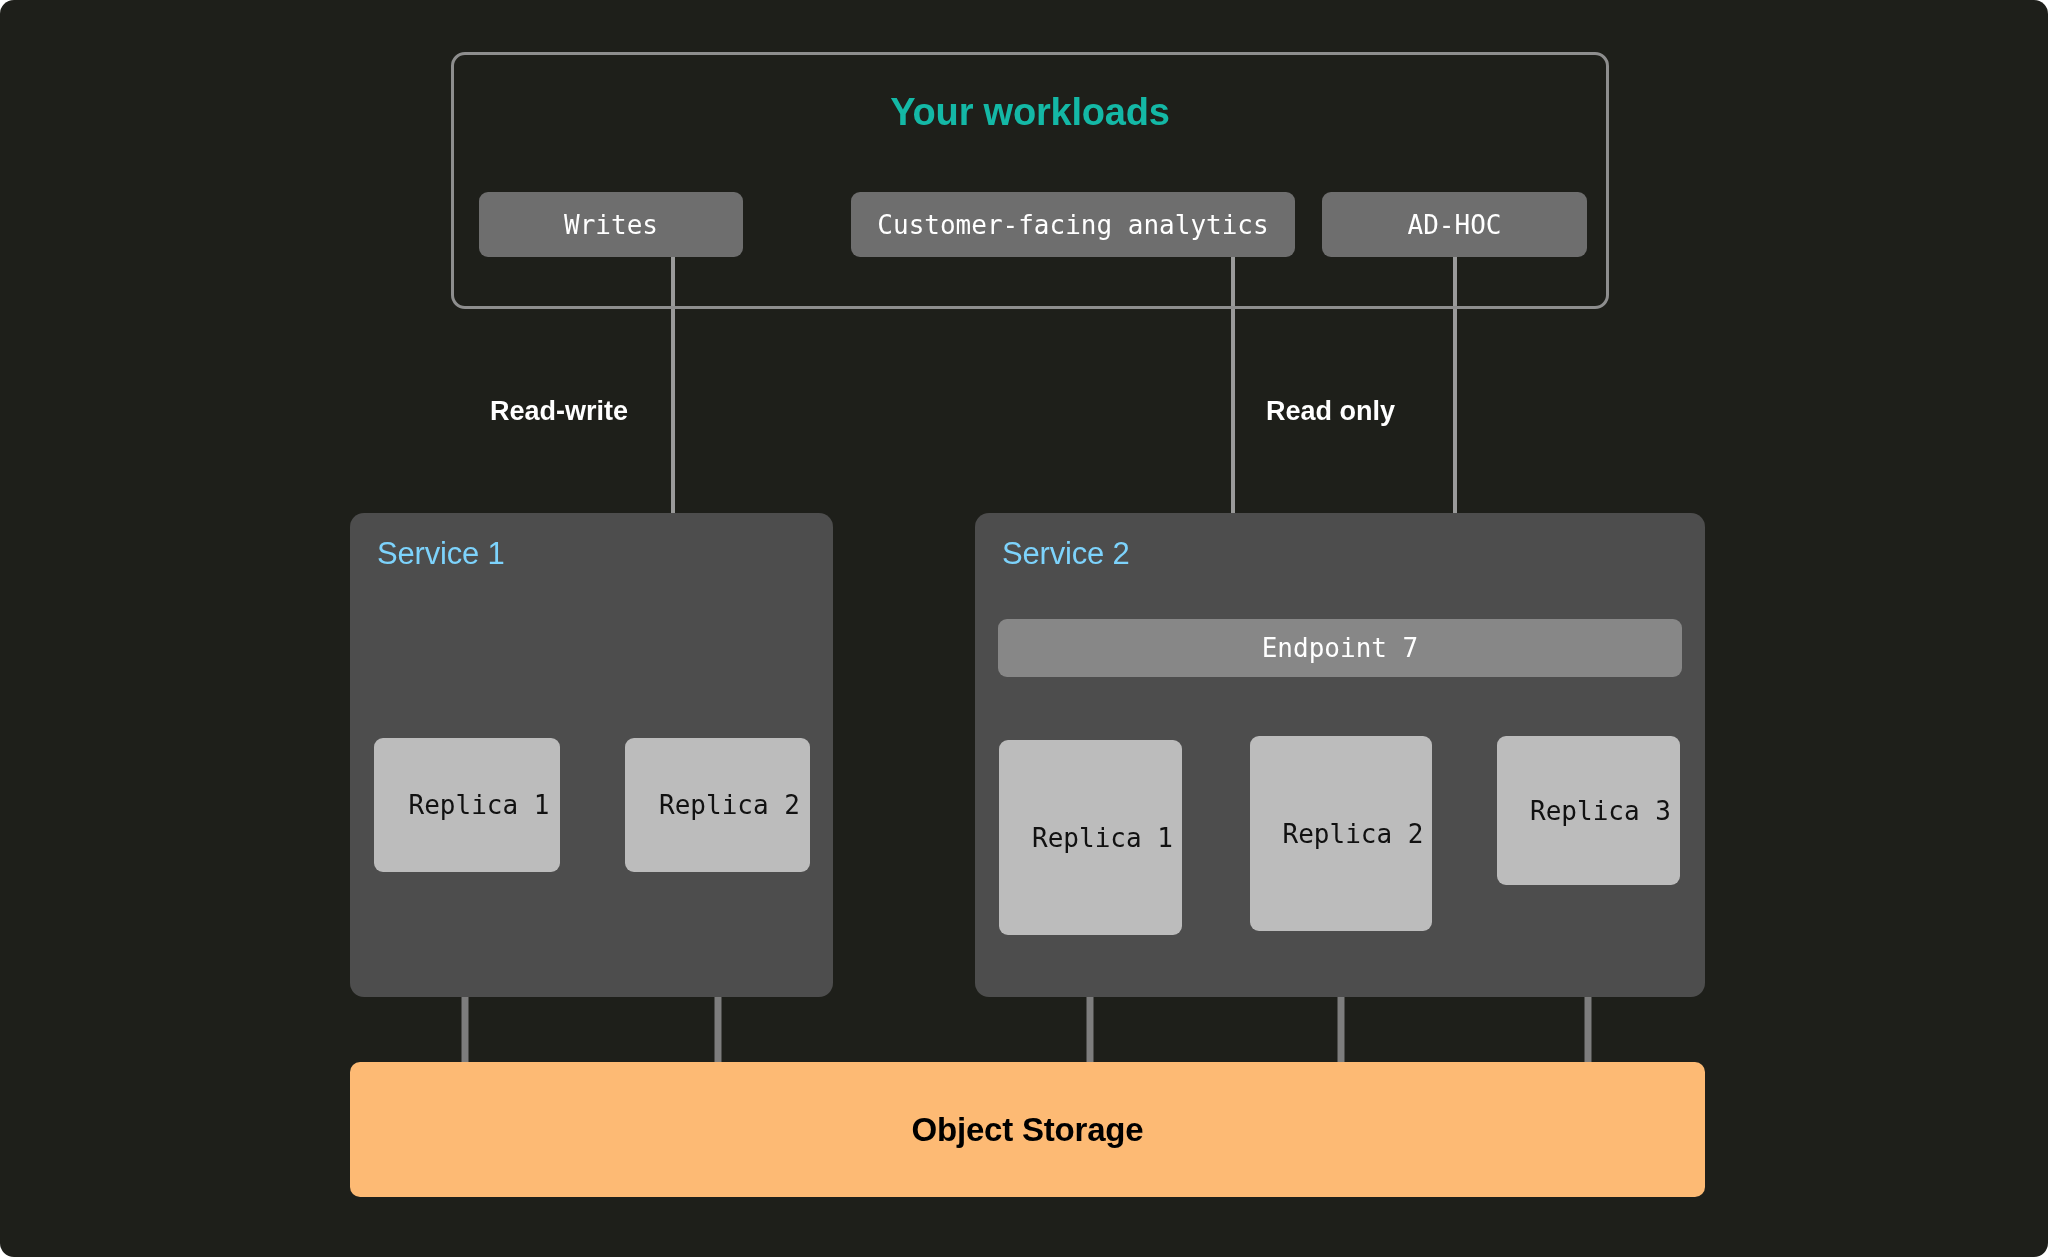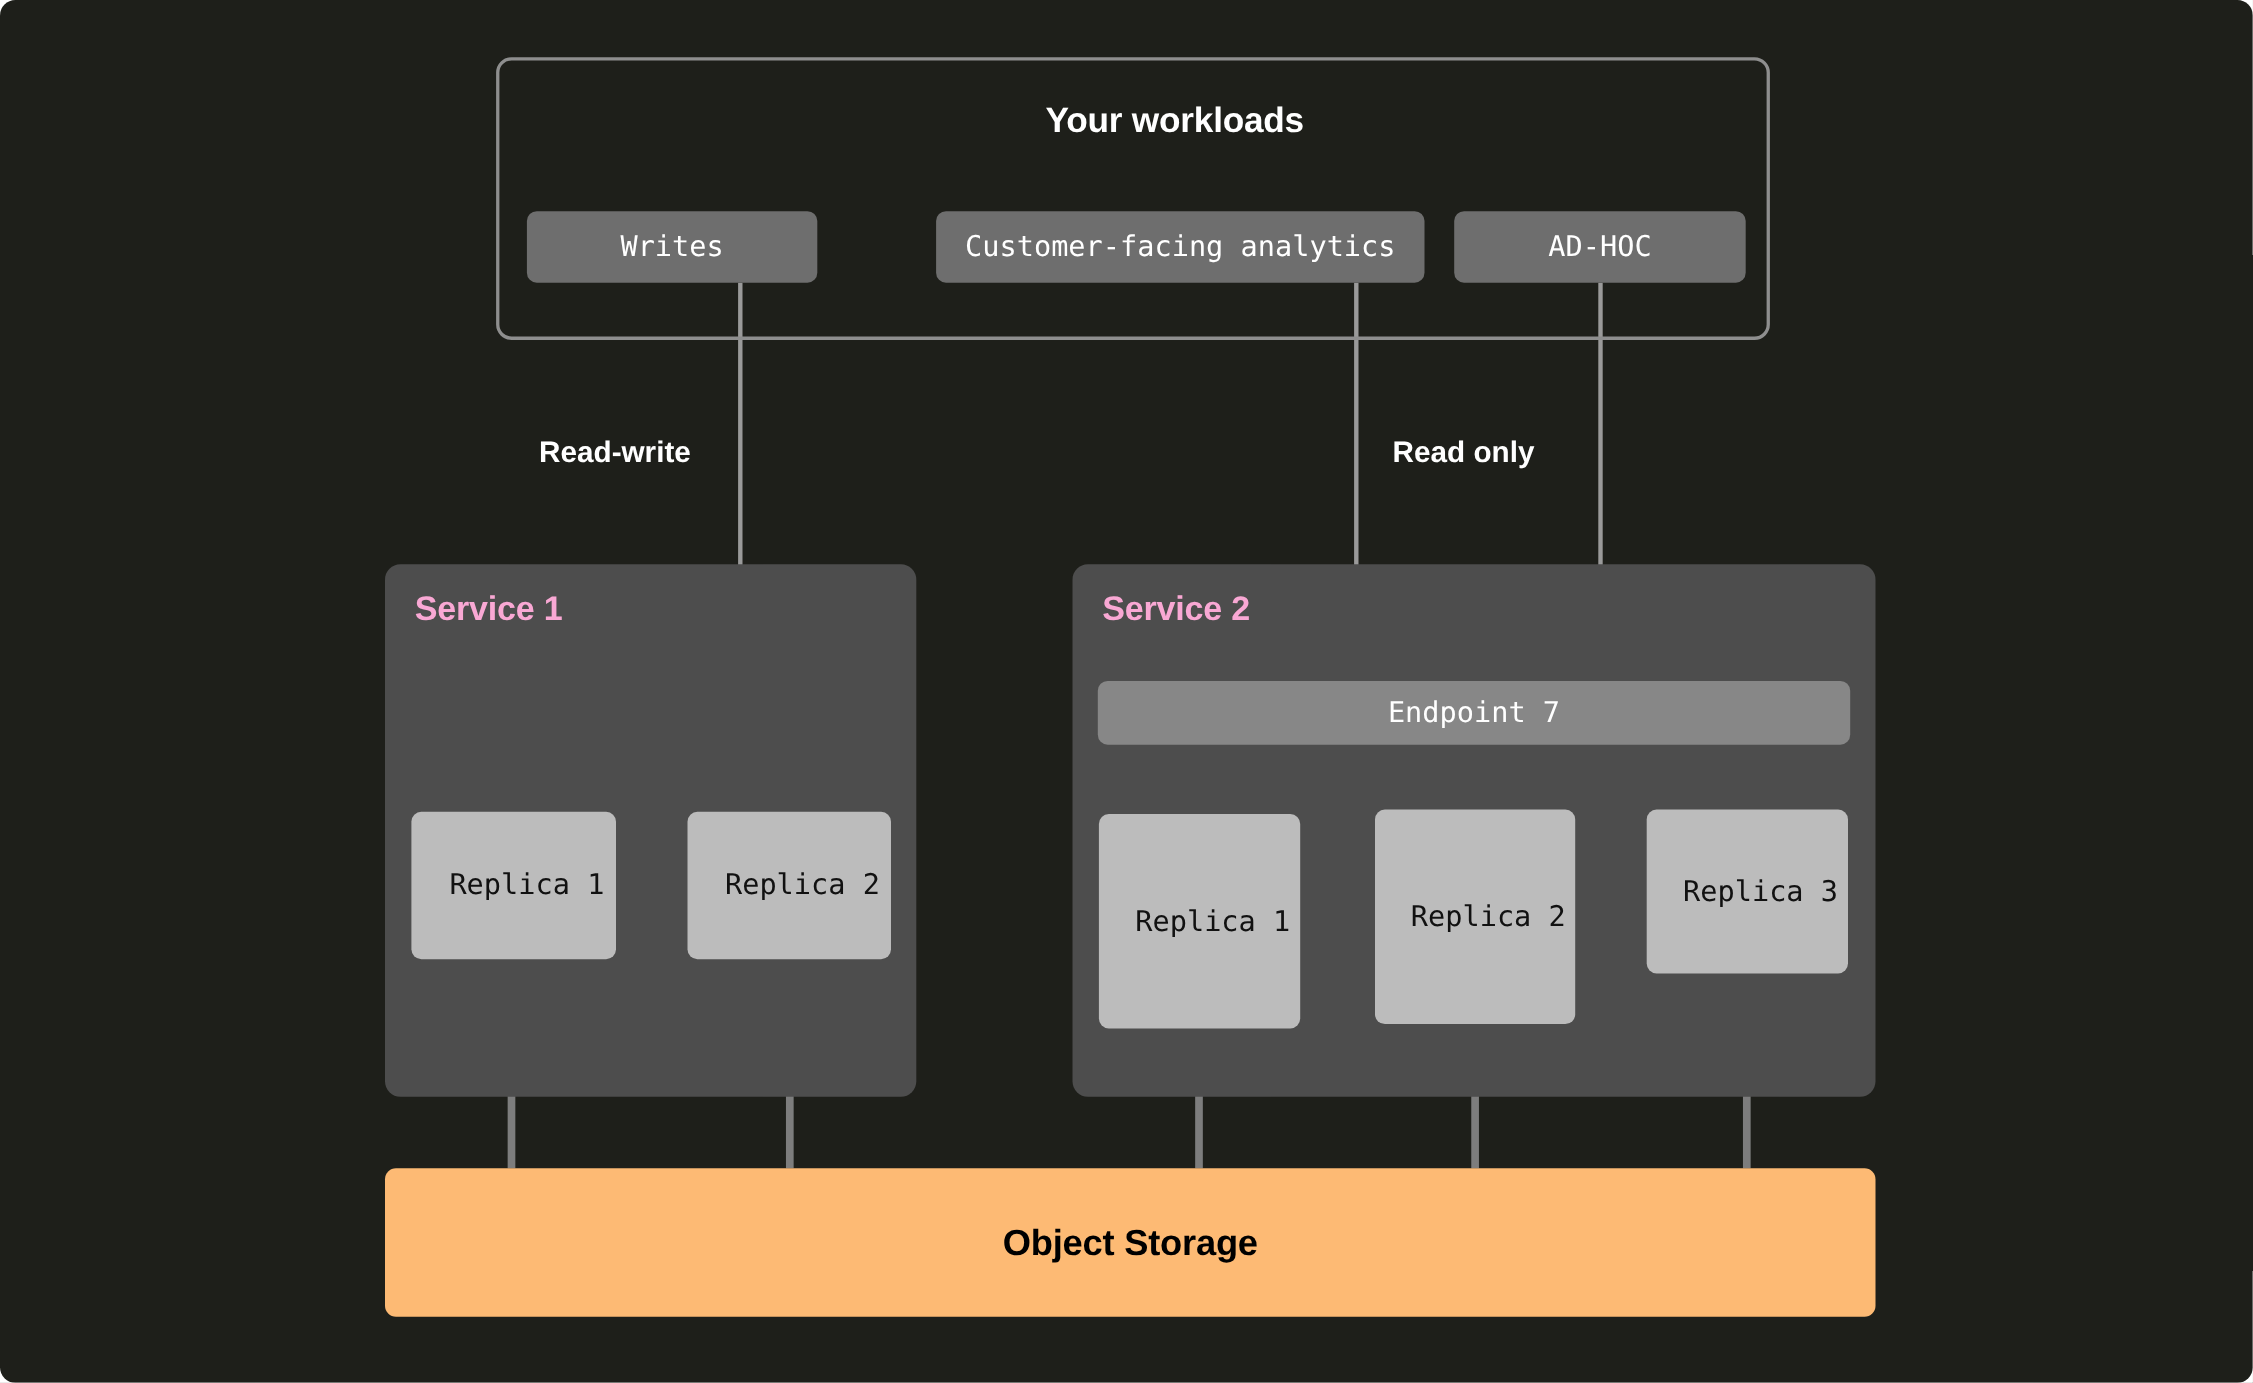--- a/index.html
+++ b/index.html
@@ -35,25 +35,24 @@
     border: 3px solid #8e8e8e;
     border-radius: 14px;
     box-sizing: border-box;
   }
   .workloads-title {
     position: absolute;
     left: 0;
     top: 36px;
     width: 100%;
     text-align: center;
-    color: #ffffff;
-    font-size: 32px;
+    color: #14b8a6;
+    font-size: 38px;
     font-weight: bold;
     letter-spacing: -0.2px;
-    margin-left: 38px;
   }
 
   
   .wl {
     position: absolute;
     background: #6e6e6e;
     border-radius: 9px;
     display: flex;
     align-items: center;
     justify-content: center;
@@ -84,23 +83,23 @@
     border-radius: 14px;
     box-sizing: border-box;
   }
   #service-1 { left: 350px; top: 513px; width: 483px; height: 484px; }
   #service-2 { left: 975px; top: 513px; width: 730px; height: 484px; }
 
   .service-title {
     position: absolute;
     left: 27px;
     top: 23px;
-    color: #f9a8d4;
+    color: #7dd3fc;
     font-size: 31px;
-    font-weight: bold;
+    font-weight: normal;
     letter-spacing: -0.2px;
   }
 
   
   .endpoint {
     position: absolute;
     background: #878787;
     border-radius: 9px;
     display: flex;
     align-items: center;

